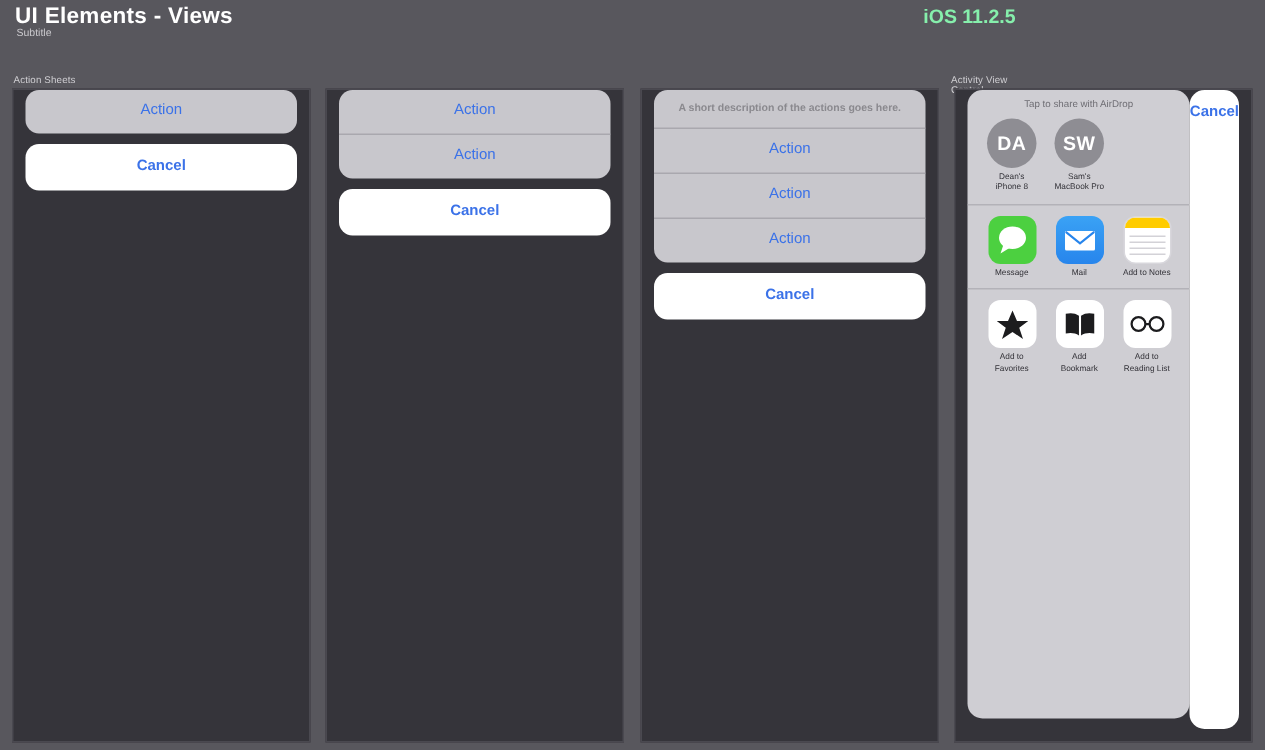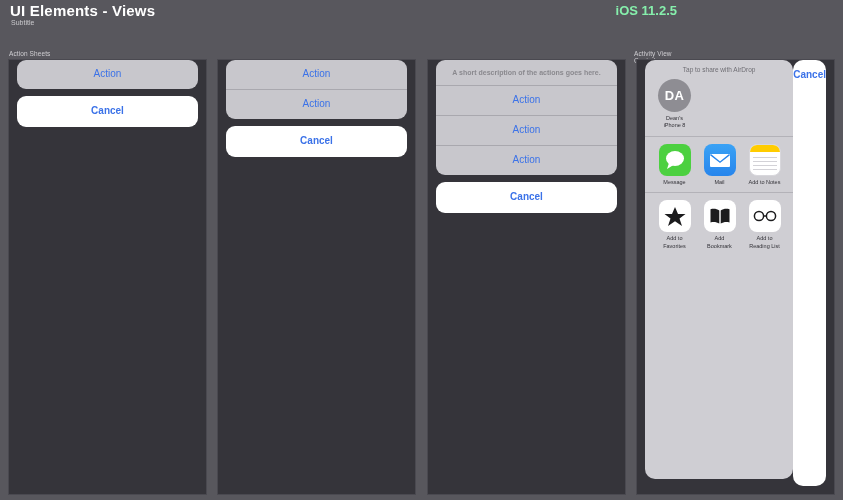--- a/index.html
+++ b/index.html
@@ -171,20 +171,27 @@
       <div class="airdrop-title">Tap to share with AirDrop</div>
 
       <div class="row">
         <div class="airdrop-cell">
           <div class="avatar">DA</div>
           <div class="cell-label">
             <div>Dean's</div>
             <div>iPhone 8</div>
           </div>
         </div>
+        <div class="airdrop-cell">
+          <div class="avatar">SW</div>
+          <div class="cell-label">
+            <div>Sam's</div>
+            <div>MacBook Pro</div>
+          </div>
+        </div>
 
       </div>
 
       <div class="row bordered">
         <div class="app-cell">
           <div class="app-icon ic-message">
             <svg width="32" height="32" viewBox="0 0 32 32">
               <ellipse cx="16" cy="14.5" rx="9" ry="7.5" fill="#ffffff"></ellipse>
               <path d="M10 19 L8 25 L14.5 21 Z" fill="#ffffff"></path>
             </svg>

